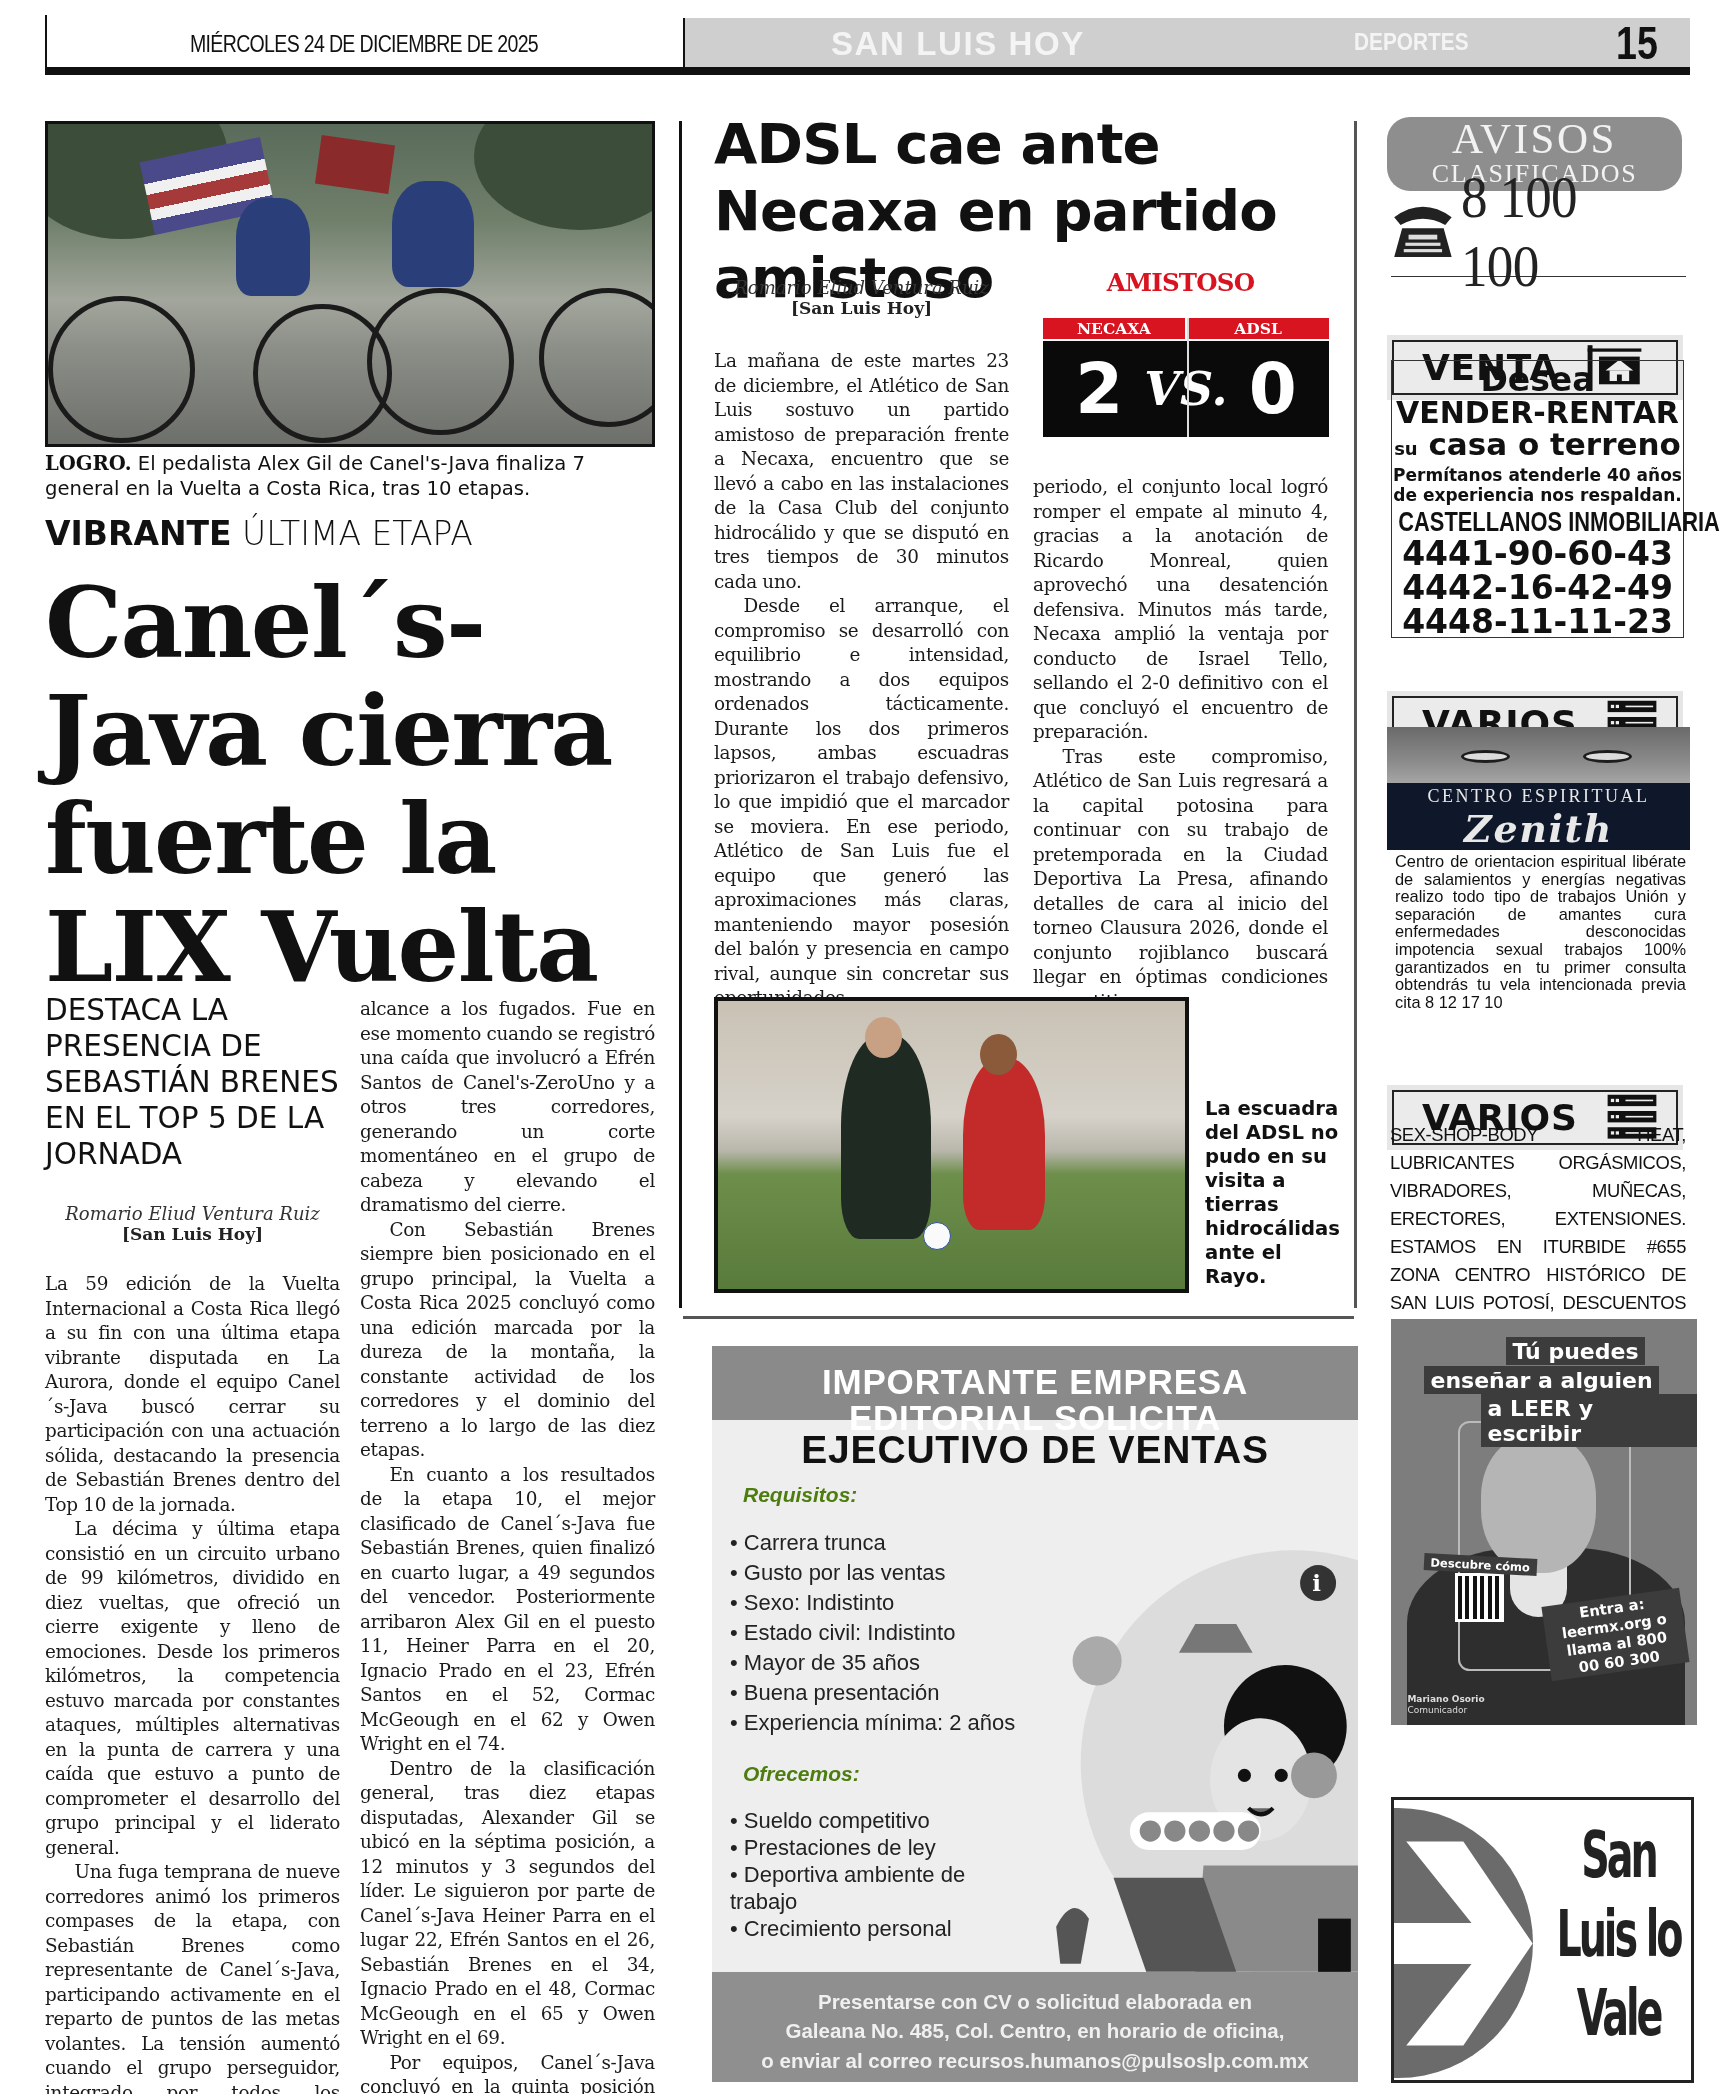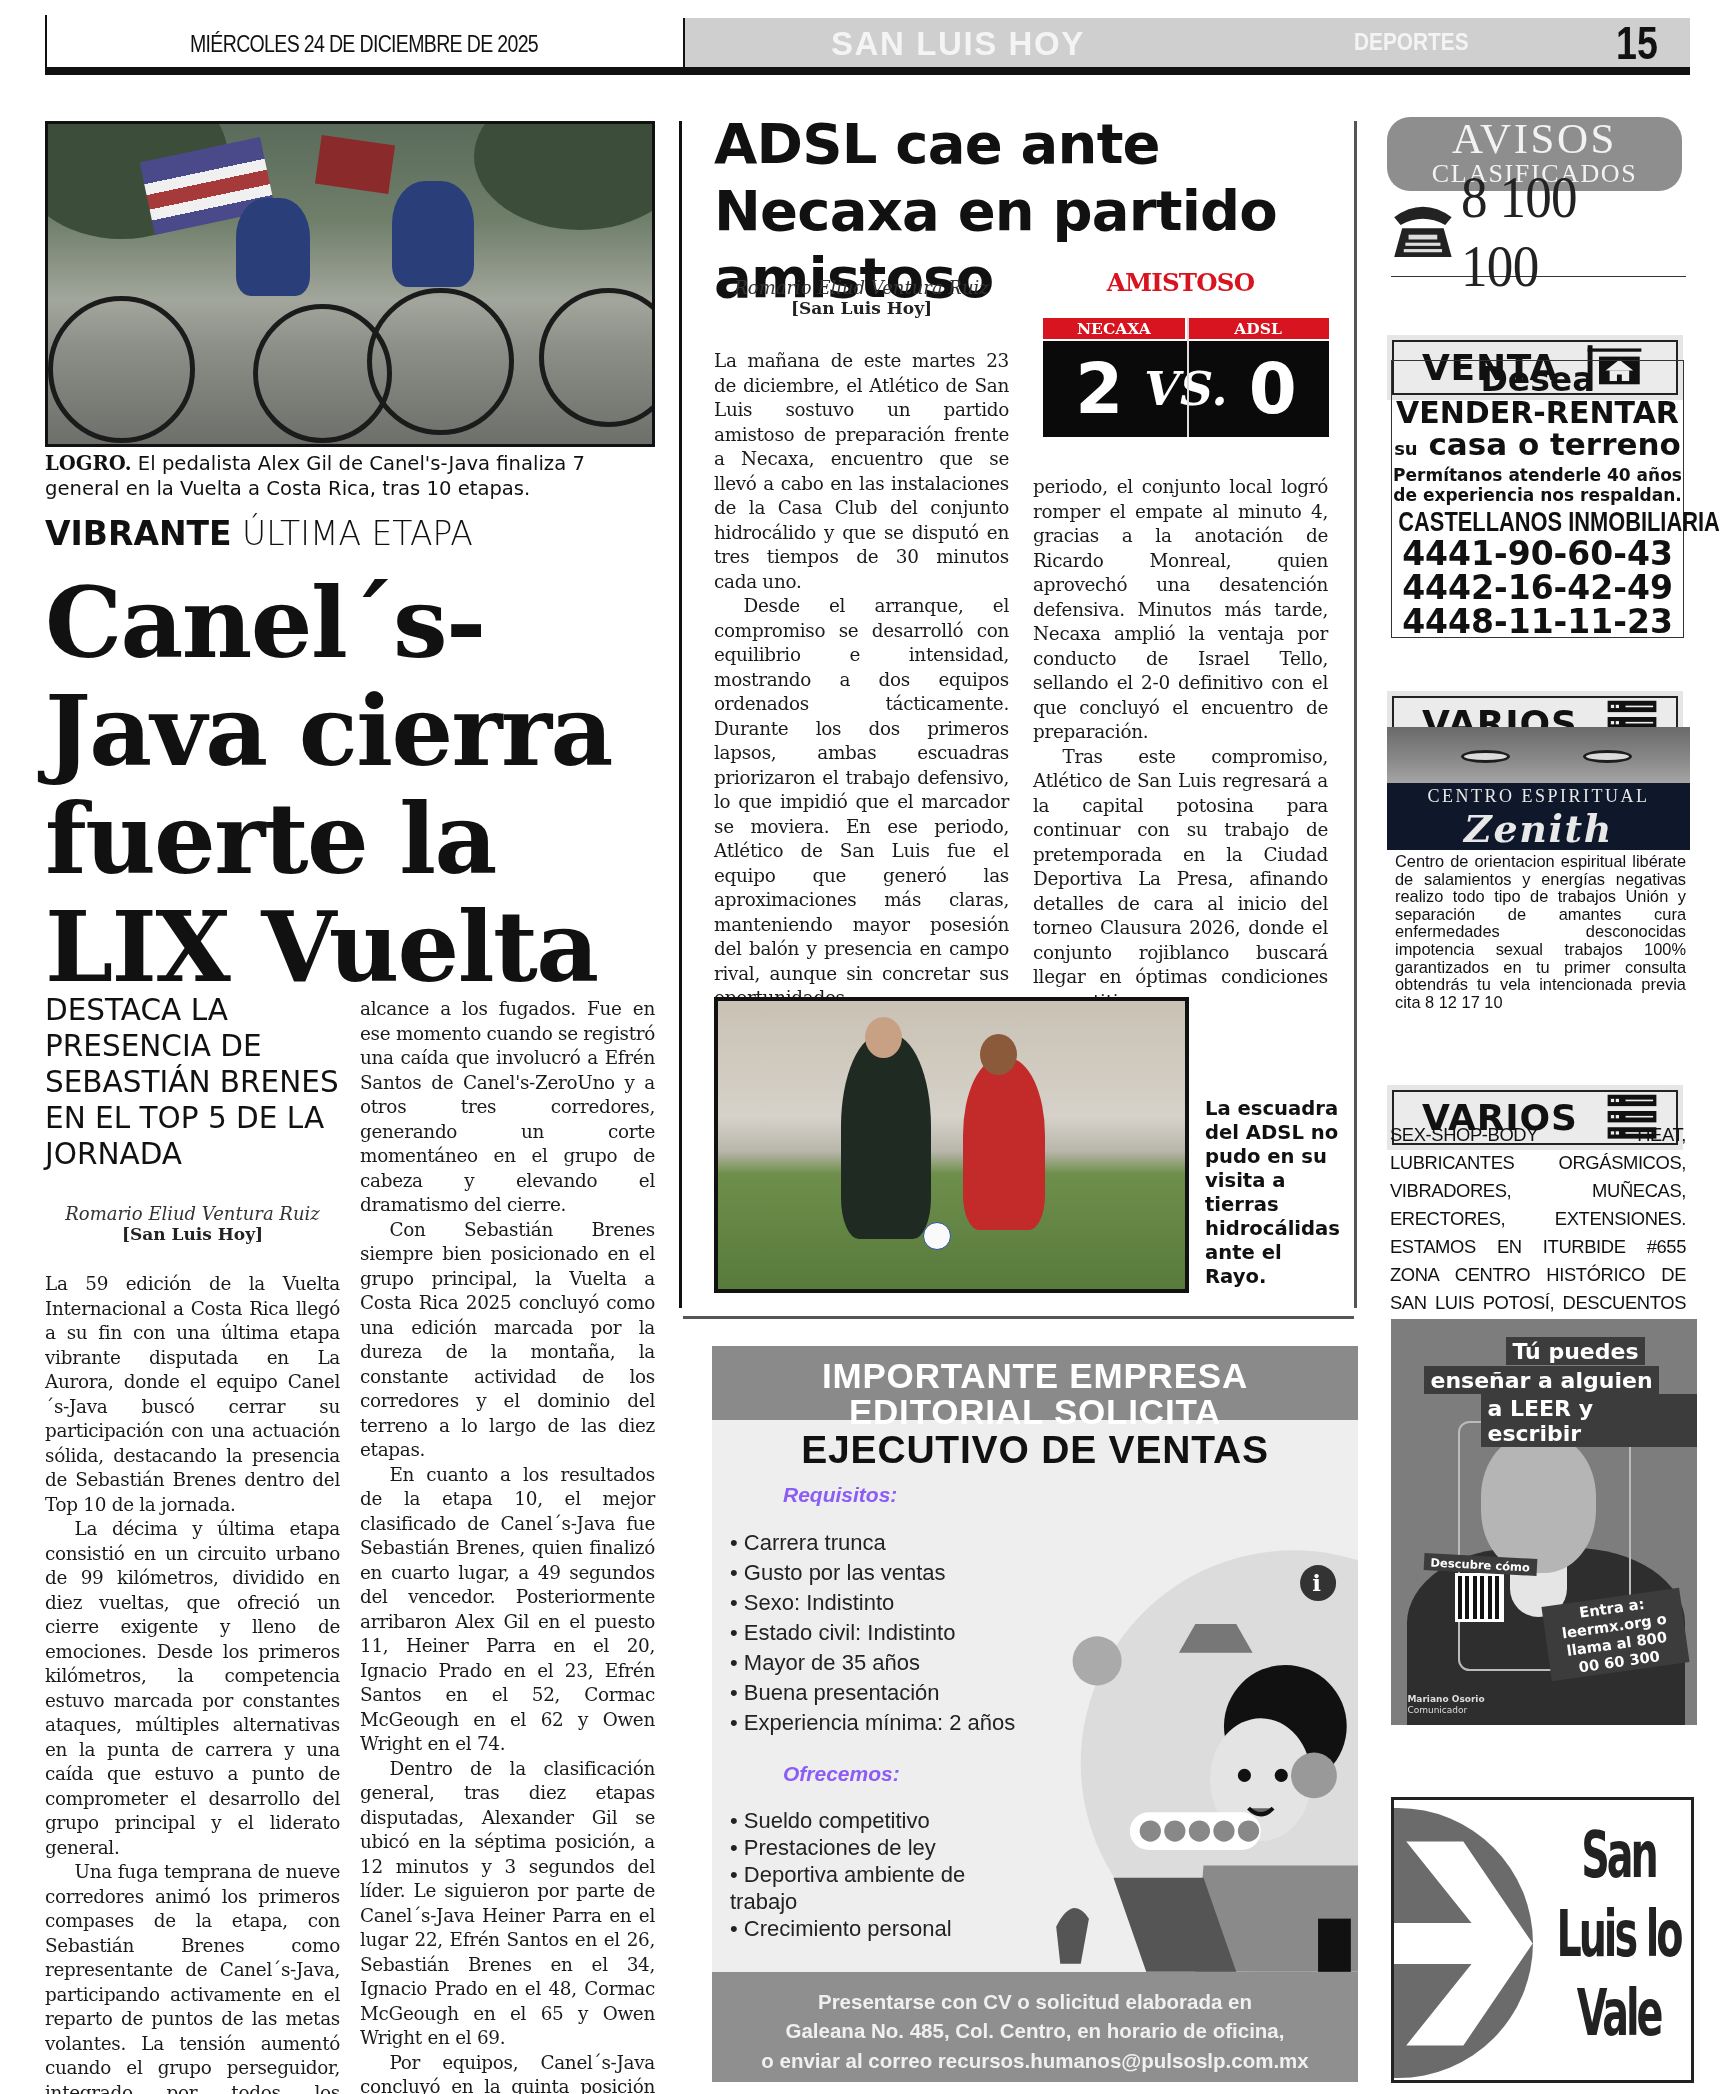--- a/index.html
+++ b/index.html
@@ -61,23 +61,23 @@
   #photo-soccer { left: 714px; top: 997px; width: 475px; height: 296px; border: 4.9px solid #111; overflow: hidden;
     background: linear-gradient(180deg, #c9c1b4 0%, #d6d2c9 40%, #b9b6ac 52%, #6e8f4b 60%, #587a3b 100%); }
   .player { position: absolute; border-radius: 45% 45% 20% 20%; }
   #ball { position: absolute; width: 28px; height: 28px; border-radius: 50%; background: #fafafa; border: 1.6px solid #2a4fa8; }
   #caption-photo2 { left: 1205px; top: 1097px; width: 139px; font-family: "DejaVu Sans", sans-serif; font-weight: 700; font-size: 19.6px; line-height: 24px; }
 
   #hrule-mid { left: 683px; top: 1316px; width: 671px; height: 2.5px; background: #555; }
 
   
   #jobad { left: 712px; top: 1346px; width: 646px; height: 736px; background: #eeeeee; overflow: hidden; }
-  #jobad-top { left: 0; top: 0; width: 646px; height: 74px; background: #8a8a8a; color: #fff; text-align: center; font-family: "Liberation Sans", sans-serif; font-weight: 700; font-size: 35px; line-height: 36px; padding-top: 12px; letter-spacing: 0.8px; }
+  #jobad-top { left: 0; top: 0; width: 646px; height: 74px; background: #8a8a8a; color: #fff; text-align: center; font-family: "Liberation Sans", sans-serif; font-weight: 700; font-size: 35px; line-height: 36px; padding-top: 18px; letter-spacing: 0.8px; }
   #jobad-role { left: 0; top: 82px; width: 646px; text-align: center; font-family: "Liberation Sans", sans-serif; font-weight: 900; font-size: 39px; letter-spacing: 0.8px; color: #111; }
-  .jobad-h { position: absolute; font-family: "Liberation Sans", sans-serif; font-weight: 700; font-style: italic; font-size: 21px; color: #8b5cf6; margin-left: 40px; }
+  .jobad-h { position: absolute; font-family: "Liberation Sans", sans-serif; font-weight: 700; font-style: italic; font-size: 21px; color: #4d7c0f; }
   .jobad-list { position: absolute; font-family: "Liberation Sans", sans-serif; font-size: 22px; line-height: 30px; color: #222; list-style: none; }
   .jobad-list li::before { content: "• "; }
   #jobad-req-h { left: 31px; top: 137px; }
   #jobad-req-list { left: 18px; top: 182px; }
   #jobad-off-h { left: 31px; top: 416px; }
   #jobad-off-list { left: 18px; top: 461px; line-height: 27px; }
   #jobad-footer { left: 0; top: 626px; width: 646px; height: 110px; background: #8f8f8f; color: #f0f0f0; text-align: center; font-family: "Liberation Sans", sans-serif; font-weight: 700; font-size: 20.5px; line-height: 29.5px; padding-top: 14.7px; }
   #jobad-art { left: 336px; top: 196px; width: 311px; height: 430px; }
 
   

